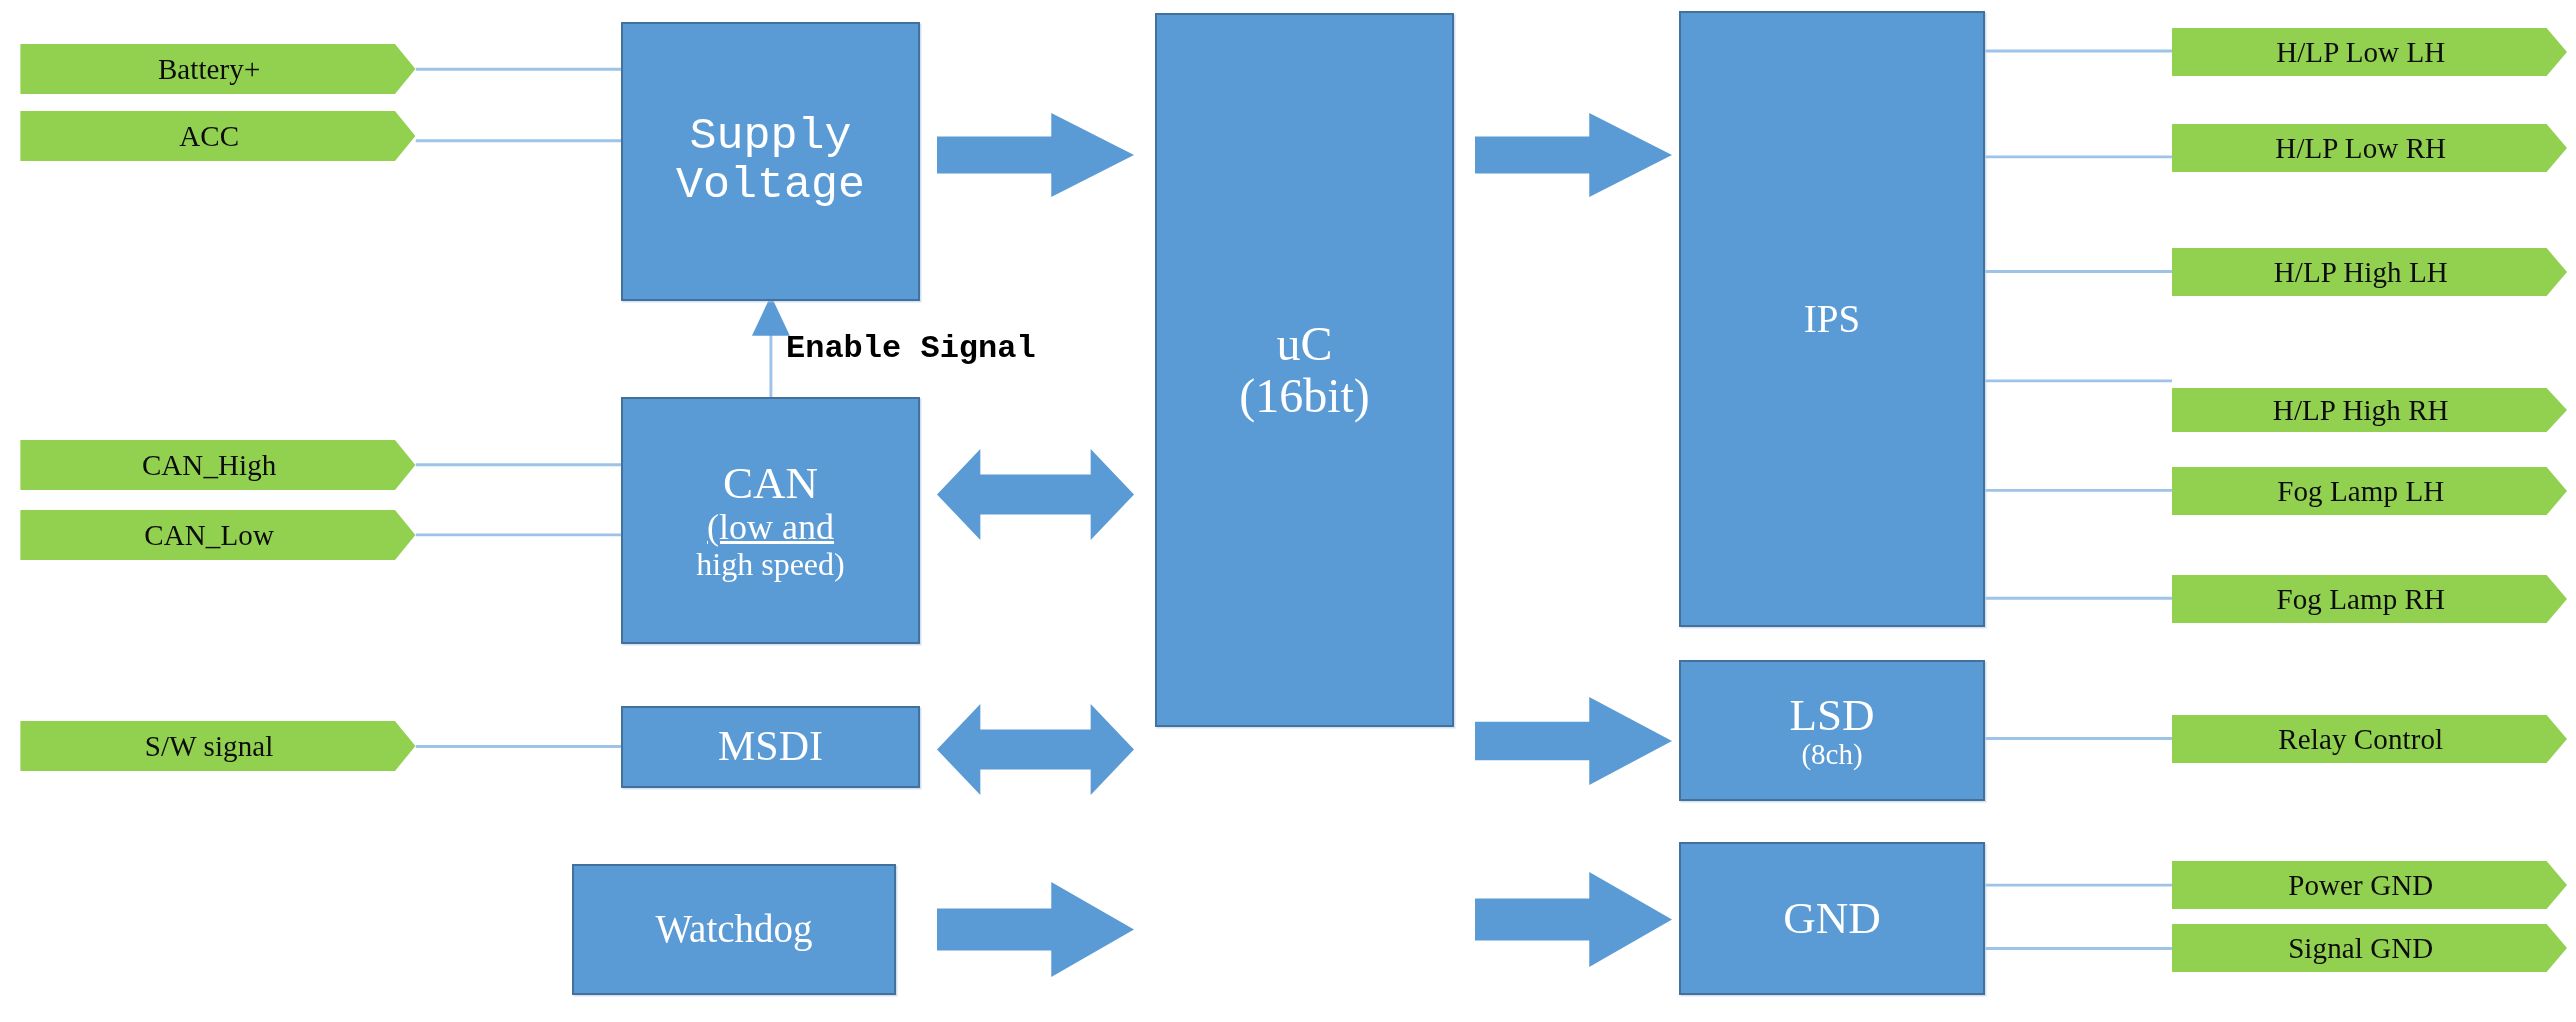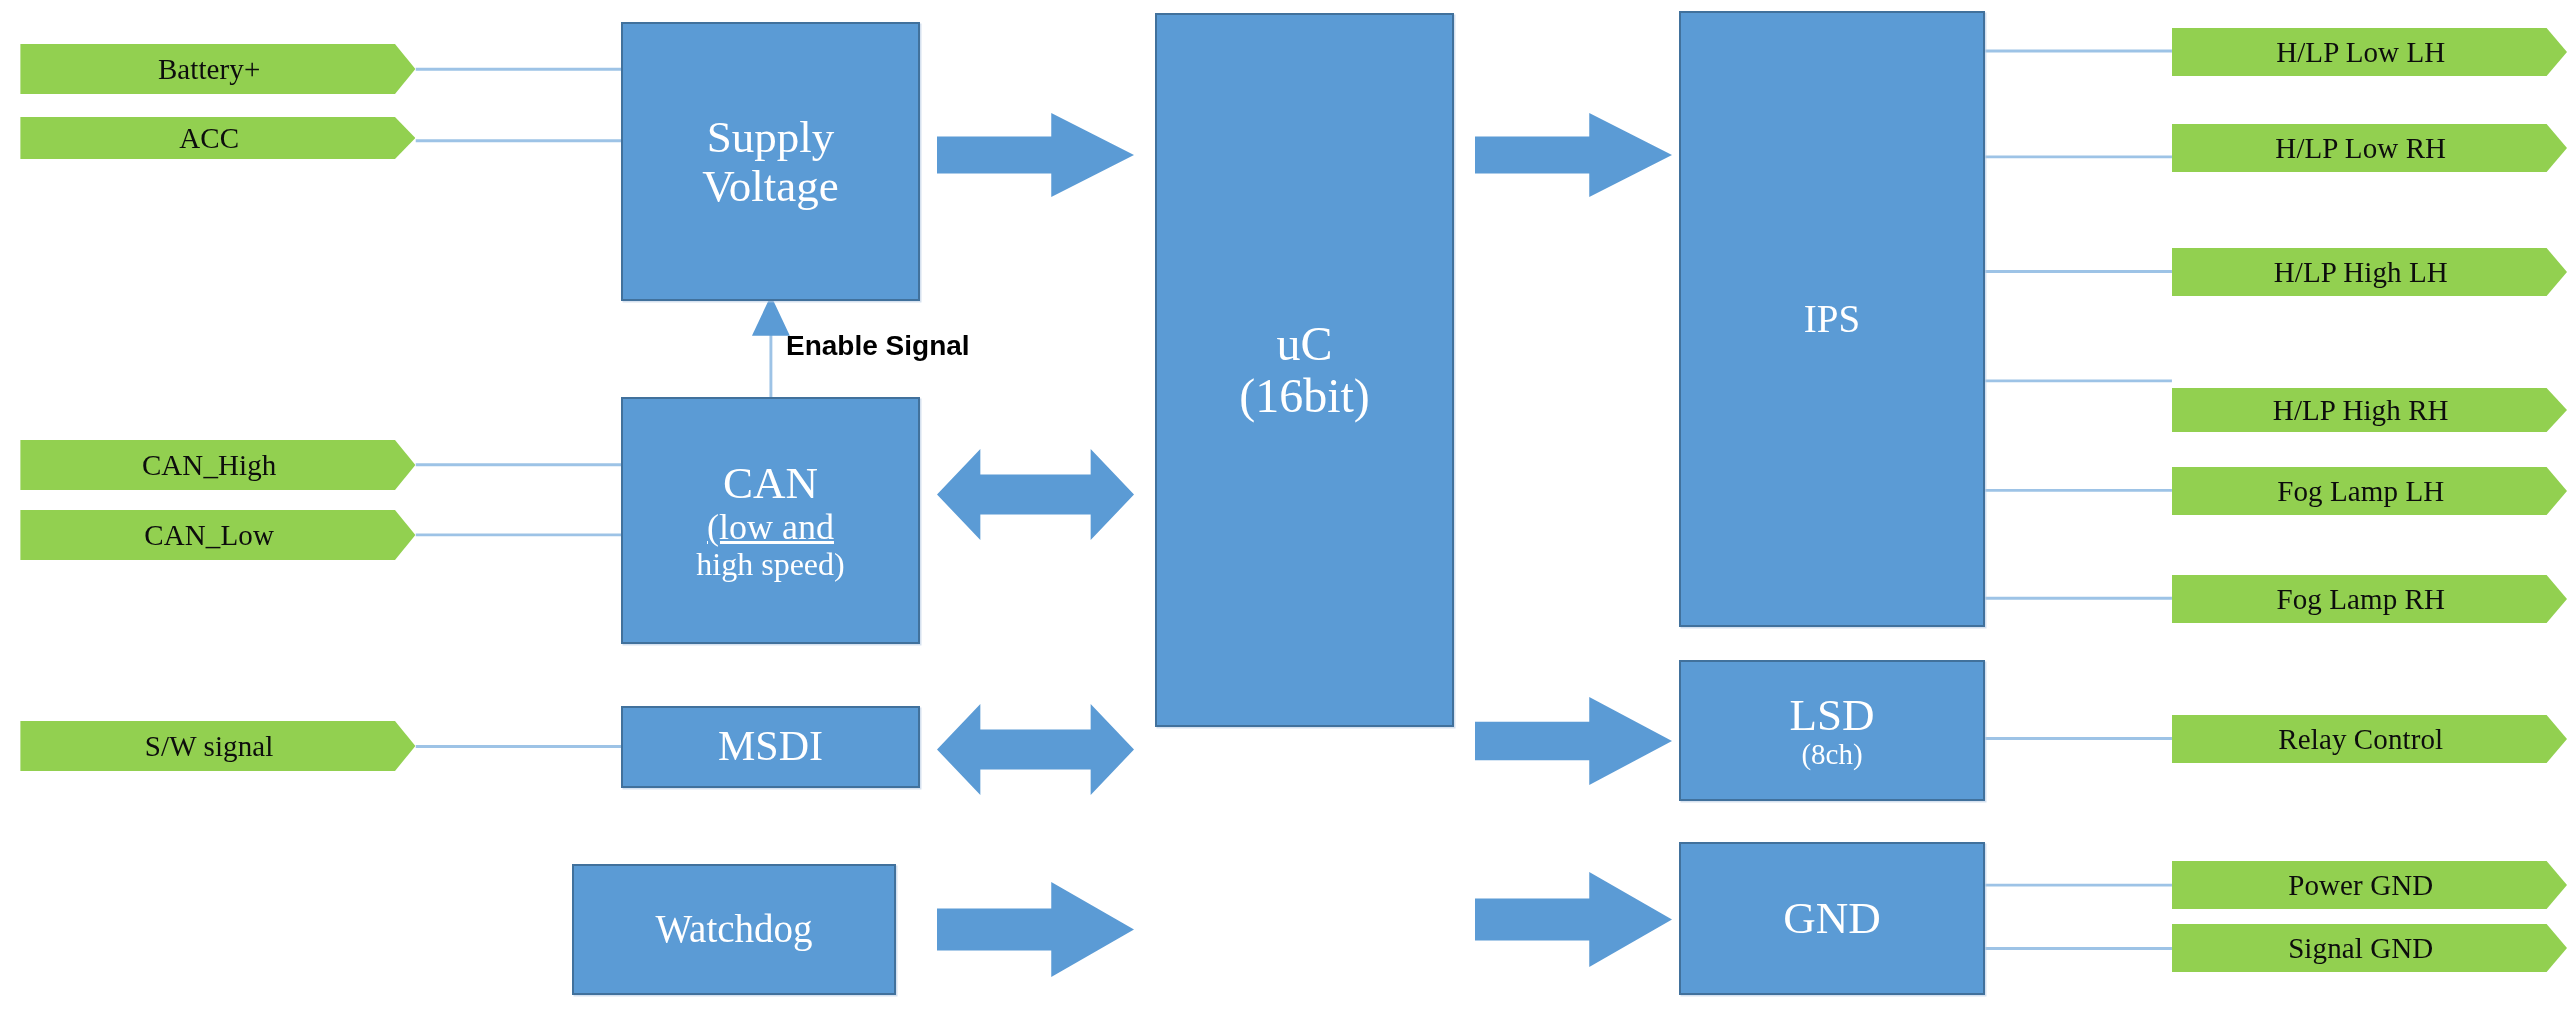--- a/index.html
+++ b/index.html
@@ -74,23 +74,23 @@
     clip-path: polygon(0 28%, 58% 28%, 58% 0, 100% 50%, 58% 100%, 58% 72%, 0 72%);
     filter: drop-shadow(1.1px 1.1px 0 #41719C);
   }
   .fat-arrow.bi {
     clip-path: polygon(0 50%, 22% 0, 22% 28%, 78% 28%, 78% 0, 100% 50%, 78% 100%, 78% 72%, 22% 72%, 22% 100%);
     filter: drop-shadow(1.1px 1.1px 0 #41719C);
   }
   
   .caption {
     position: absolute;
-    font-family: Liberation Sans, sans-serif;
+    font-family: Liberation Mono, monospace;
     font-weight: bold;
-    font-size: 28px;
+    font-size: 32px;
     color: #000000;
     white-space: nowrap;
   }
 </style>
 </head>
 <body>
 
 <div id="diagram">
 
   <svg class="wires" viewBox="0 0 3532 1402" preserveAspectRatio="none">
@@ -121,37 +121,37 @@
       <line x1="1057" y1="545" x2="1057" y2="430"></line>
     </g>
 
     <polygon points="1057,405 1031,460 1083,460" fill="#5B9BD5"></polygon>
   </svg>
 
   <div class="tag right-point" style="left:20.4px; top:44px; width:395px; height:50px;text-align:center;">
     <span>Battery+</span>
   </div>
 
-  <div class="tag right-point" style="left:20.4px; top:117px; width:395px; height:42px;">
+  <div class="tag right-point" style="left:20.4px; top:111px; width:395px; height:50px;">
     <span>ACC</span>
   </div>
 
   <div class="tag right-point" style="left:20.4px; top:440px; width:395px; height:50px;">
     <span>CAN_High</span>
   </div>
 
   <div class="tag right-point" style="left:20.4px; top:510px; width:395px; height:50px;">
     <span>CAN_Low</span>
   </div>
 
   <div class="tag right-point" style="left:20.4px; top:721px; width:395px; height:50px;">
     <span>S/W signal</span>
   </div>
 
-  <div class="block" style="left:621px; top:22px; width:299px; height:279px; font-size:45px;">
+  <div class="block" style="left:621px; top:22px; width:299px; height:279px; font-size:45px;font-family:Liberation Mono, monospace;">
     <span class="main-label">Supply</span>
     <span class="main-label">Voltage</span>
   </div>
 
   <div class="block" style="left:621px; top:397px; width:299px; height:247px; font-size:45px;">
     <span class="main-label">CAN</span>
     <span class="sub-label" style="font-size:36px; margin-top:0;text-decoration:underline;">(low and</span>
     <span class="sub-label" style="font-size:32px;">high speed)</span>
   </div>
 

